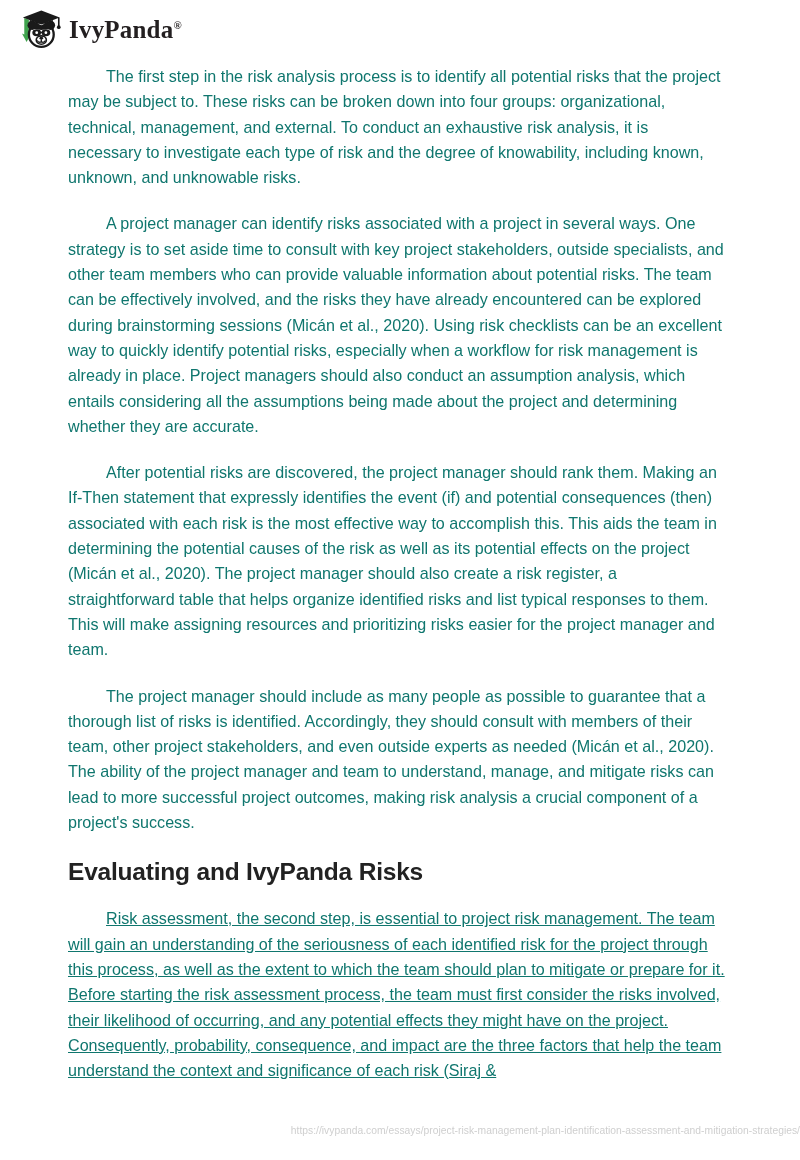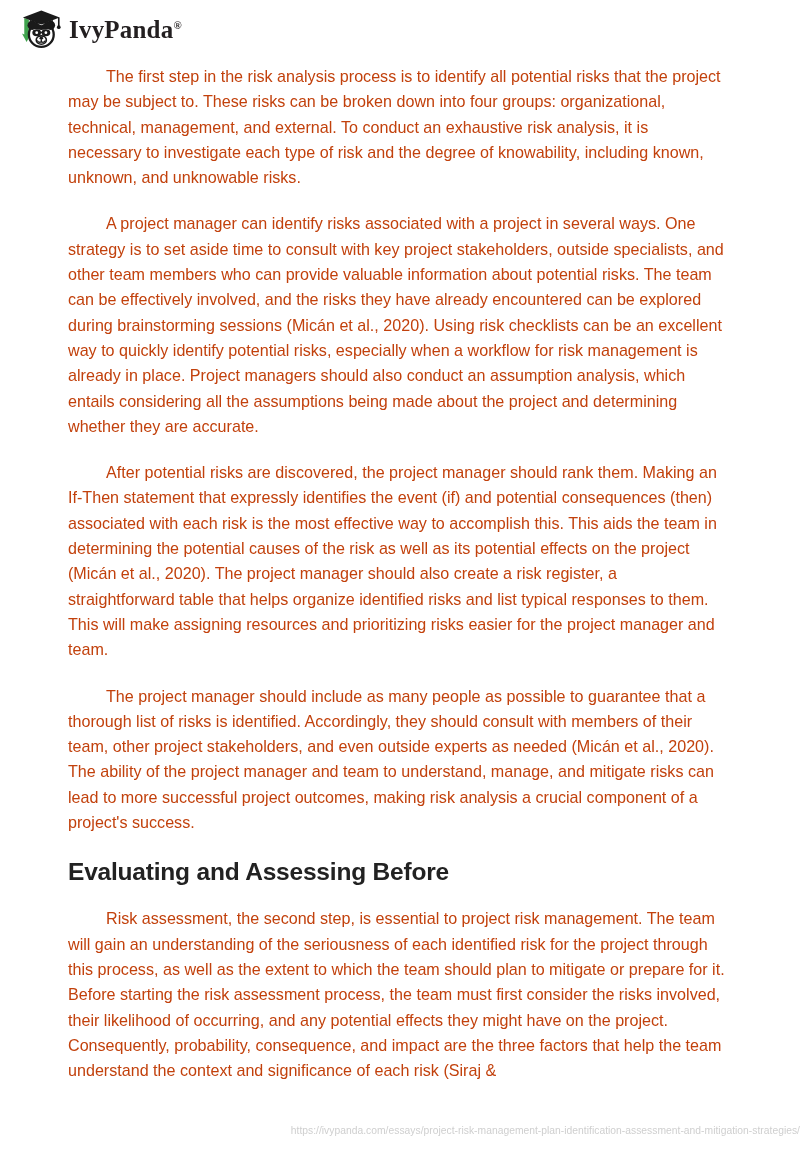--- a/index.html
+++ b/index.html
@@ -76,37 +76,38 @@
     position: absolute;
     left: 68px;
     top: 64px;
     width: 658px;
   }
 
   .content p {
     margin: 0 0 21px 0;
     font-size: 16.1px;
     line-height: 25.3px;
-    color: #c2410c;
+    color: #0f766e;
     text-align: left;
     text-indent: 38px;
     letter-spacing: 0.01px;
   }
 
   .content h2 {
     margin: 11px 0 18px 0;
     font-size: 24.5px;
     line-height: 32px;
     font-weight: bold;
     color: #222222;
     letter-spacing: -0.2px;
   }
 
   .content p.last {
     margin-bottom: 0;
+    text-decoration: underline;
   }
 
   
   .page-footer {
     position: absolute;
     left: 0;
     bottom: 22px;
     width: 800px;
     text-align: right;
   }
@@ -154,20 +155,20 @@
 
 </div>
 
 <div class="content">
 
   <p>The first step in the risk analysis process is to identify all potential risks that the project may be subject to. These risks can be broken down into four groups: organizational, technical, management, and external. To conduct an exhaustive risk analysis, it is necessary to investigate each type of risk and the degree of knowability, including known, unknown, and unknowable risks.</p>
   <p>A project manager can identify risks associated with a project in several ways. One strategy is to set aside time to consult with key project stakeholders, outside specialists, and other team members who can provide valuable information about potential risks. The team can be effectively involved, and the risks they have already encountered can be explored during brainstorming sessions (Micán et al., 2020). Using risk checklists can be an excellent way to quickly identify potential risks, especially when a workflow for risk management is already in place. Project managers should also conduct an assumption analysis, which entails considering all the assumptions being made about the project and determining whether they are accurate.</p>
   <p>After potential risks are discovered, the project manager should rank them. Making an If-Then statement that expressly identifies the event (if) and potential consequences (then) associated with each risk is the most effective way to accomplish this. This aids the team in determining the potential causes of the risk as well as its potential effects on the project (Micán et al., 2020). The project manager should also create a risk register, a straightforward table that helps organize identified risks and list typical responses to them. This will make assigning resources and prioritizing risks easier for the project manager and team.</p>
   <p>The project manager should include as many people as possible to guarantee that a thorough list of risks is identified. Accordingly, they should consult with members of their team, other project stakeholders, and even outside experts as needed (Micán et al., 2020). The ability of the project manager and team to understand, manage, and mitigate risks can lead to more successful project outcomes, making risk analysis a crucial component of a project's success.</p>
 
-  <h2>Evaluating and Assessing Before</h2>
+  <h2>Evaluating and IvyPanda Risks</h2>
 
   <p class="last">Risk assessment, the second step, is essential to project risk management. The team will gain an understanding of the seriousness of each identified risk for the project through this process, as well as the extent to which the team should plan to mitigate or prepare for it. Before starting the risk assessment process, the team must first consider the risks involved, their likelihood of occurring, and any potential effects they might have on the project. Consequently, probability, consequence, and impact are the three factors that help the team understand the context and significance of each risk (Siraj &amp;</p>
 </div>
 
 <div class="page-footer">
   <span class="footer-url">https://ivypanda.com/essays/project-risk-management-plan-identification-assessment-and-mitigation-strategies/</span>
 </div>
 
 </body></html>

